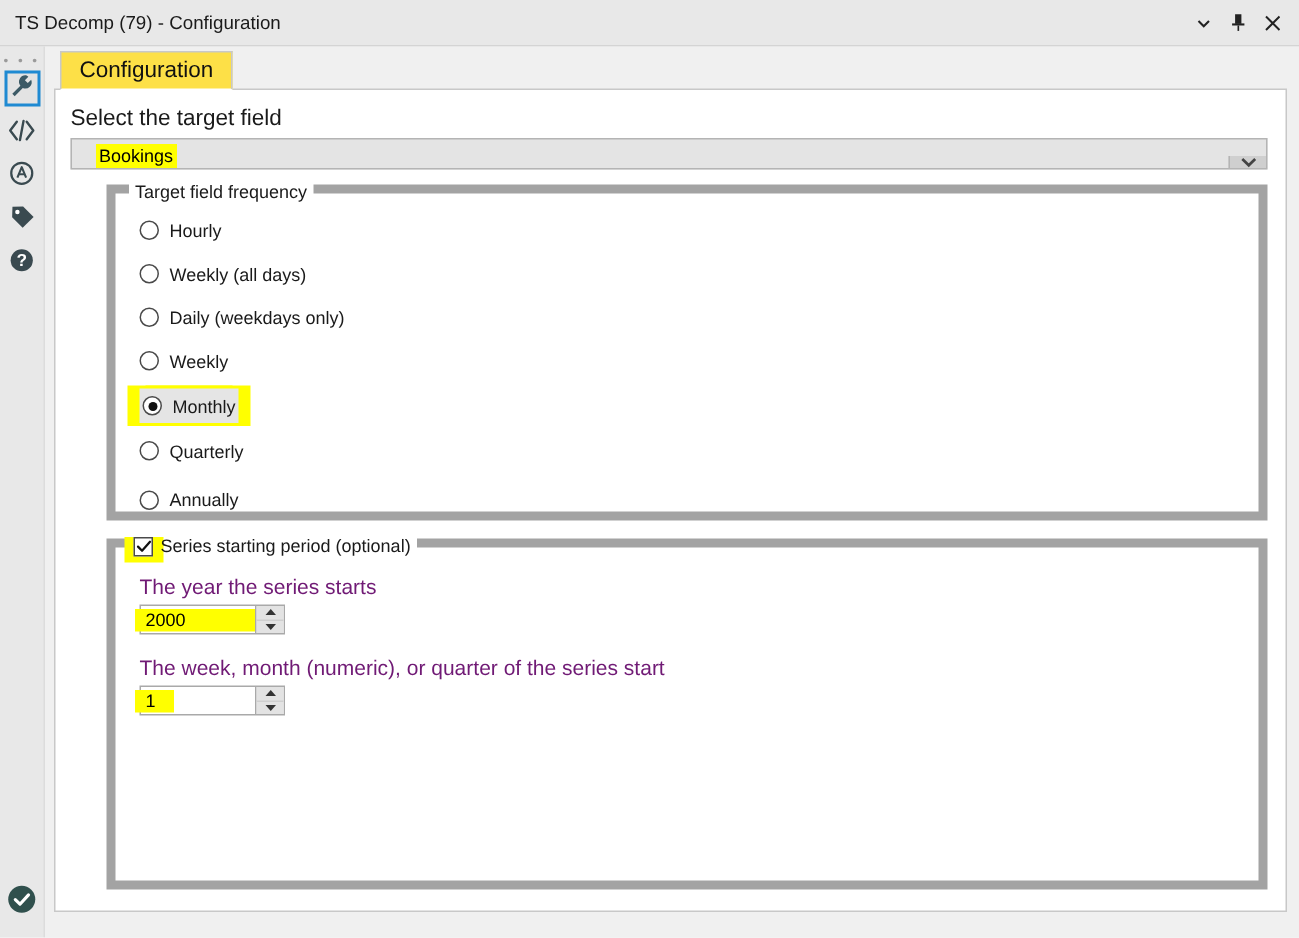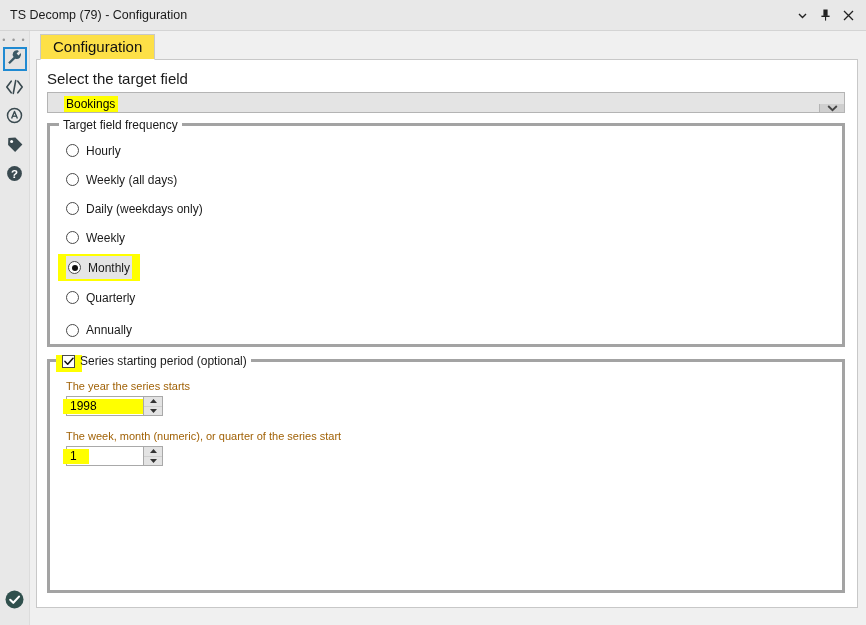--- a/index.html
+++ b/index.html
@@ -174,24 +174,25 @@
     background: #cfcfcf;
     border-left: 1px solid #b4b4b4;
     display: flex;
     align-items: center;
     justify-content: center;
   }
   .combo-arrow svg { display: block; }
 
   
   .groupbox {
-    border: 3px solid #a3a3a3;
+    border: 6px solid #a3a3a3;
     position: relative;
     box-sizing: border-box;
     margin-bottom: 12px;
+    margin-left: 24px;
   }
   .groupbox > .gb-title {
     position: absolute;
     top: -8px;
     left: 9px;
     background: #ffffff;
     padding: 0 4px;
     font-size: 12px;
     color: #1a1a1a;
     white-space: nowrap;
@@ -252,22 +253,22 @@
     box-sizing: border-box;
     flex: none;
     display: flex;
     align-items: center;
     justify-content: center;
   }
   .checkbox-mark svg { display: block; }
 
   
   .spin-label {
-    font-size: 11px;
-    color: #a16207;
+    font-size: 14px;
+    color: #701a75;
     margin-bottom: 4px;
   }
   .spinner {
     width: 97px;
     height: 20px;
     border: 1px solid #a9a9a9;
     background: #ffffff;
     display: flex;
     box-sizing: border-box;
     margin-bottom: 14px;
@@ -472,21 +473,21 @@
           </span>
           <span style="position:relative;z-index:2;">Series starting period (optional)</span>
         </div>
 
         <div class="gb-body" style="padding-top:18px;">
 
           <div class="spin-label">The year the series starts</div>
           <div class="spinner" style="position:relative;">
             <span class="hl-blob" style="left:-4px; top:2px; width:98px; height:15px;"></span>
             <div class="spin-value" style="position:relative;z-index:2;">
-              <span>1998</span>
+              <span>2000</span>
             </div>
             <div class="spin-btns" style="position:relative;z-index:2;background:#e3e3e3;">
               <div class="spin-btn up">
                 <svg width="9" height="6" viewBox="0 0 9 6">
                     <path d="M4.5 1 L8 5 L1 5 Z" fill="#333"></path>
                   </svg>
               </div>
               <div class="spin-btn down">
                 <svg width="9" height="6" viewBox="0 0 9 6">
                     <path d="M4.5 5 L1 1 L8 1 Z" fill="#333"></path>

